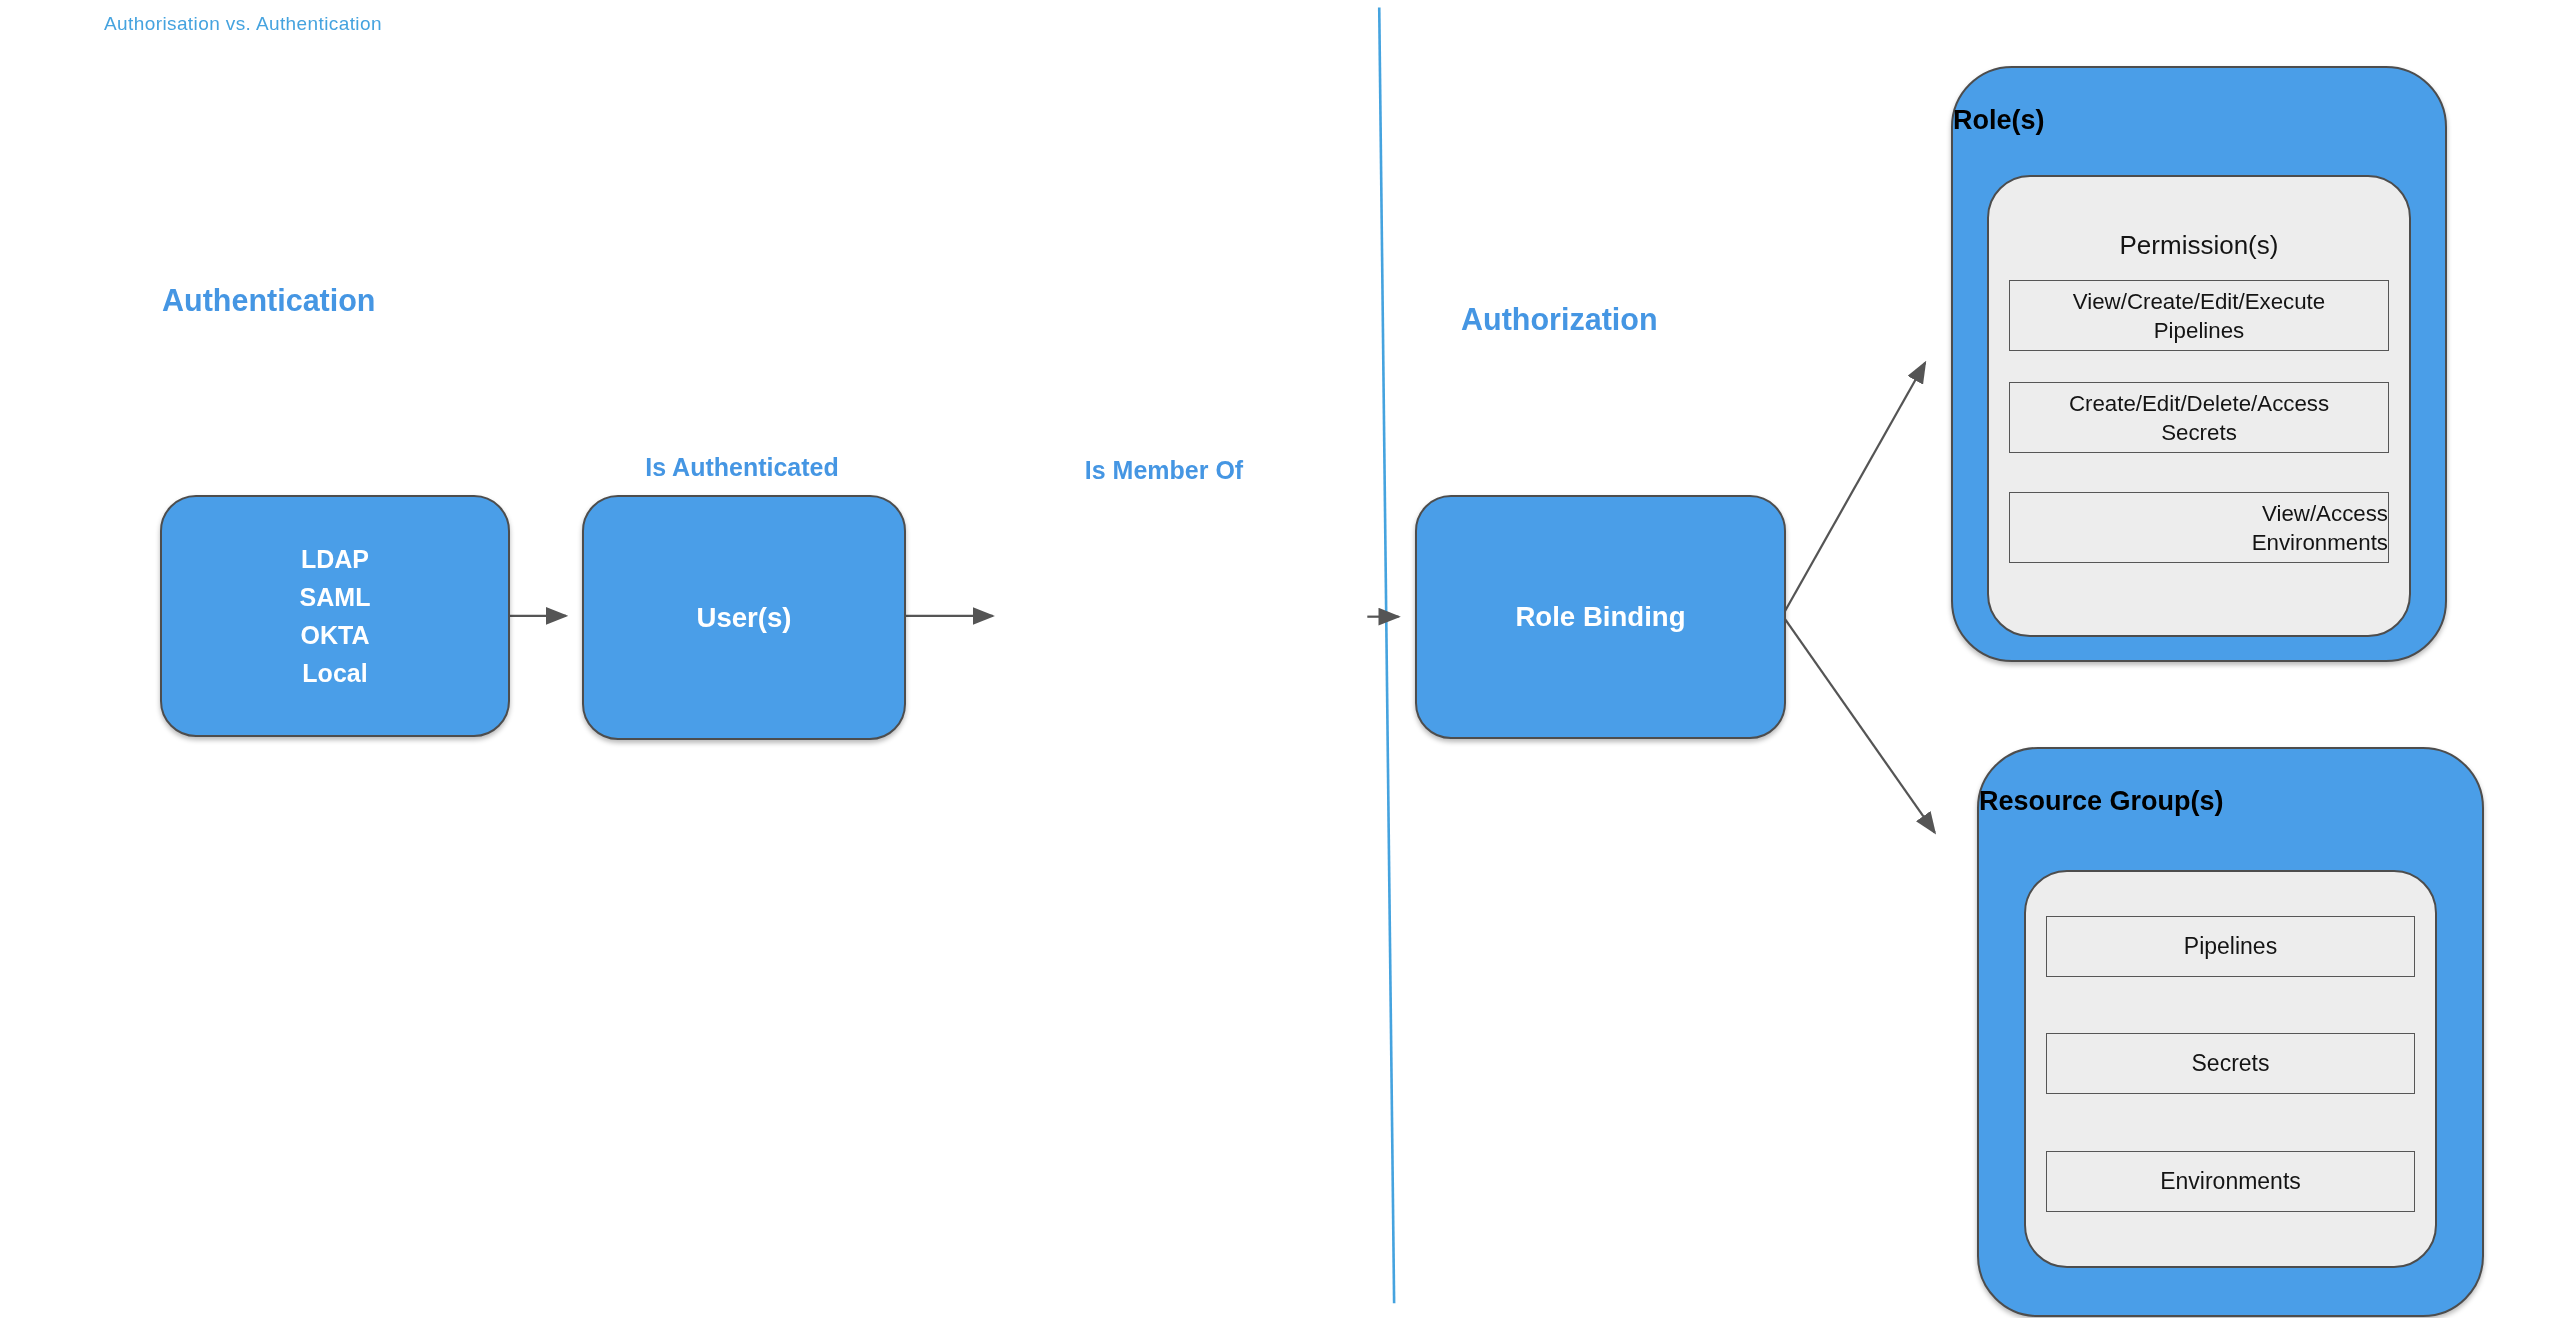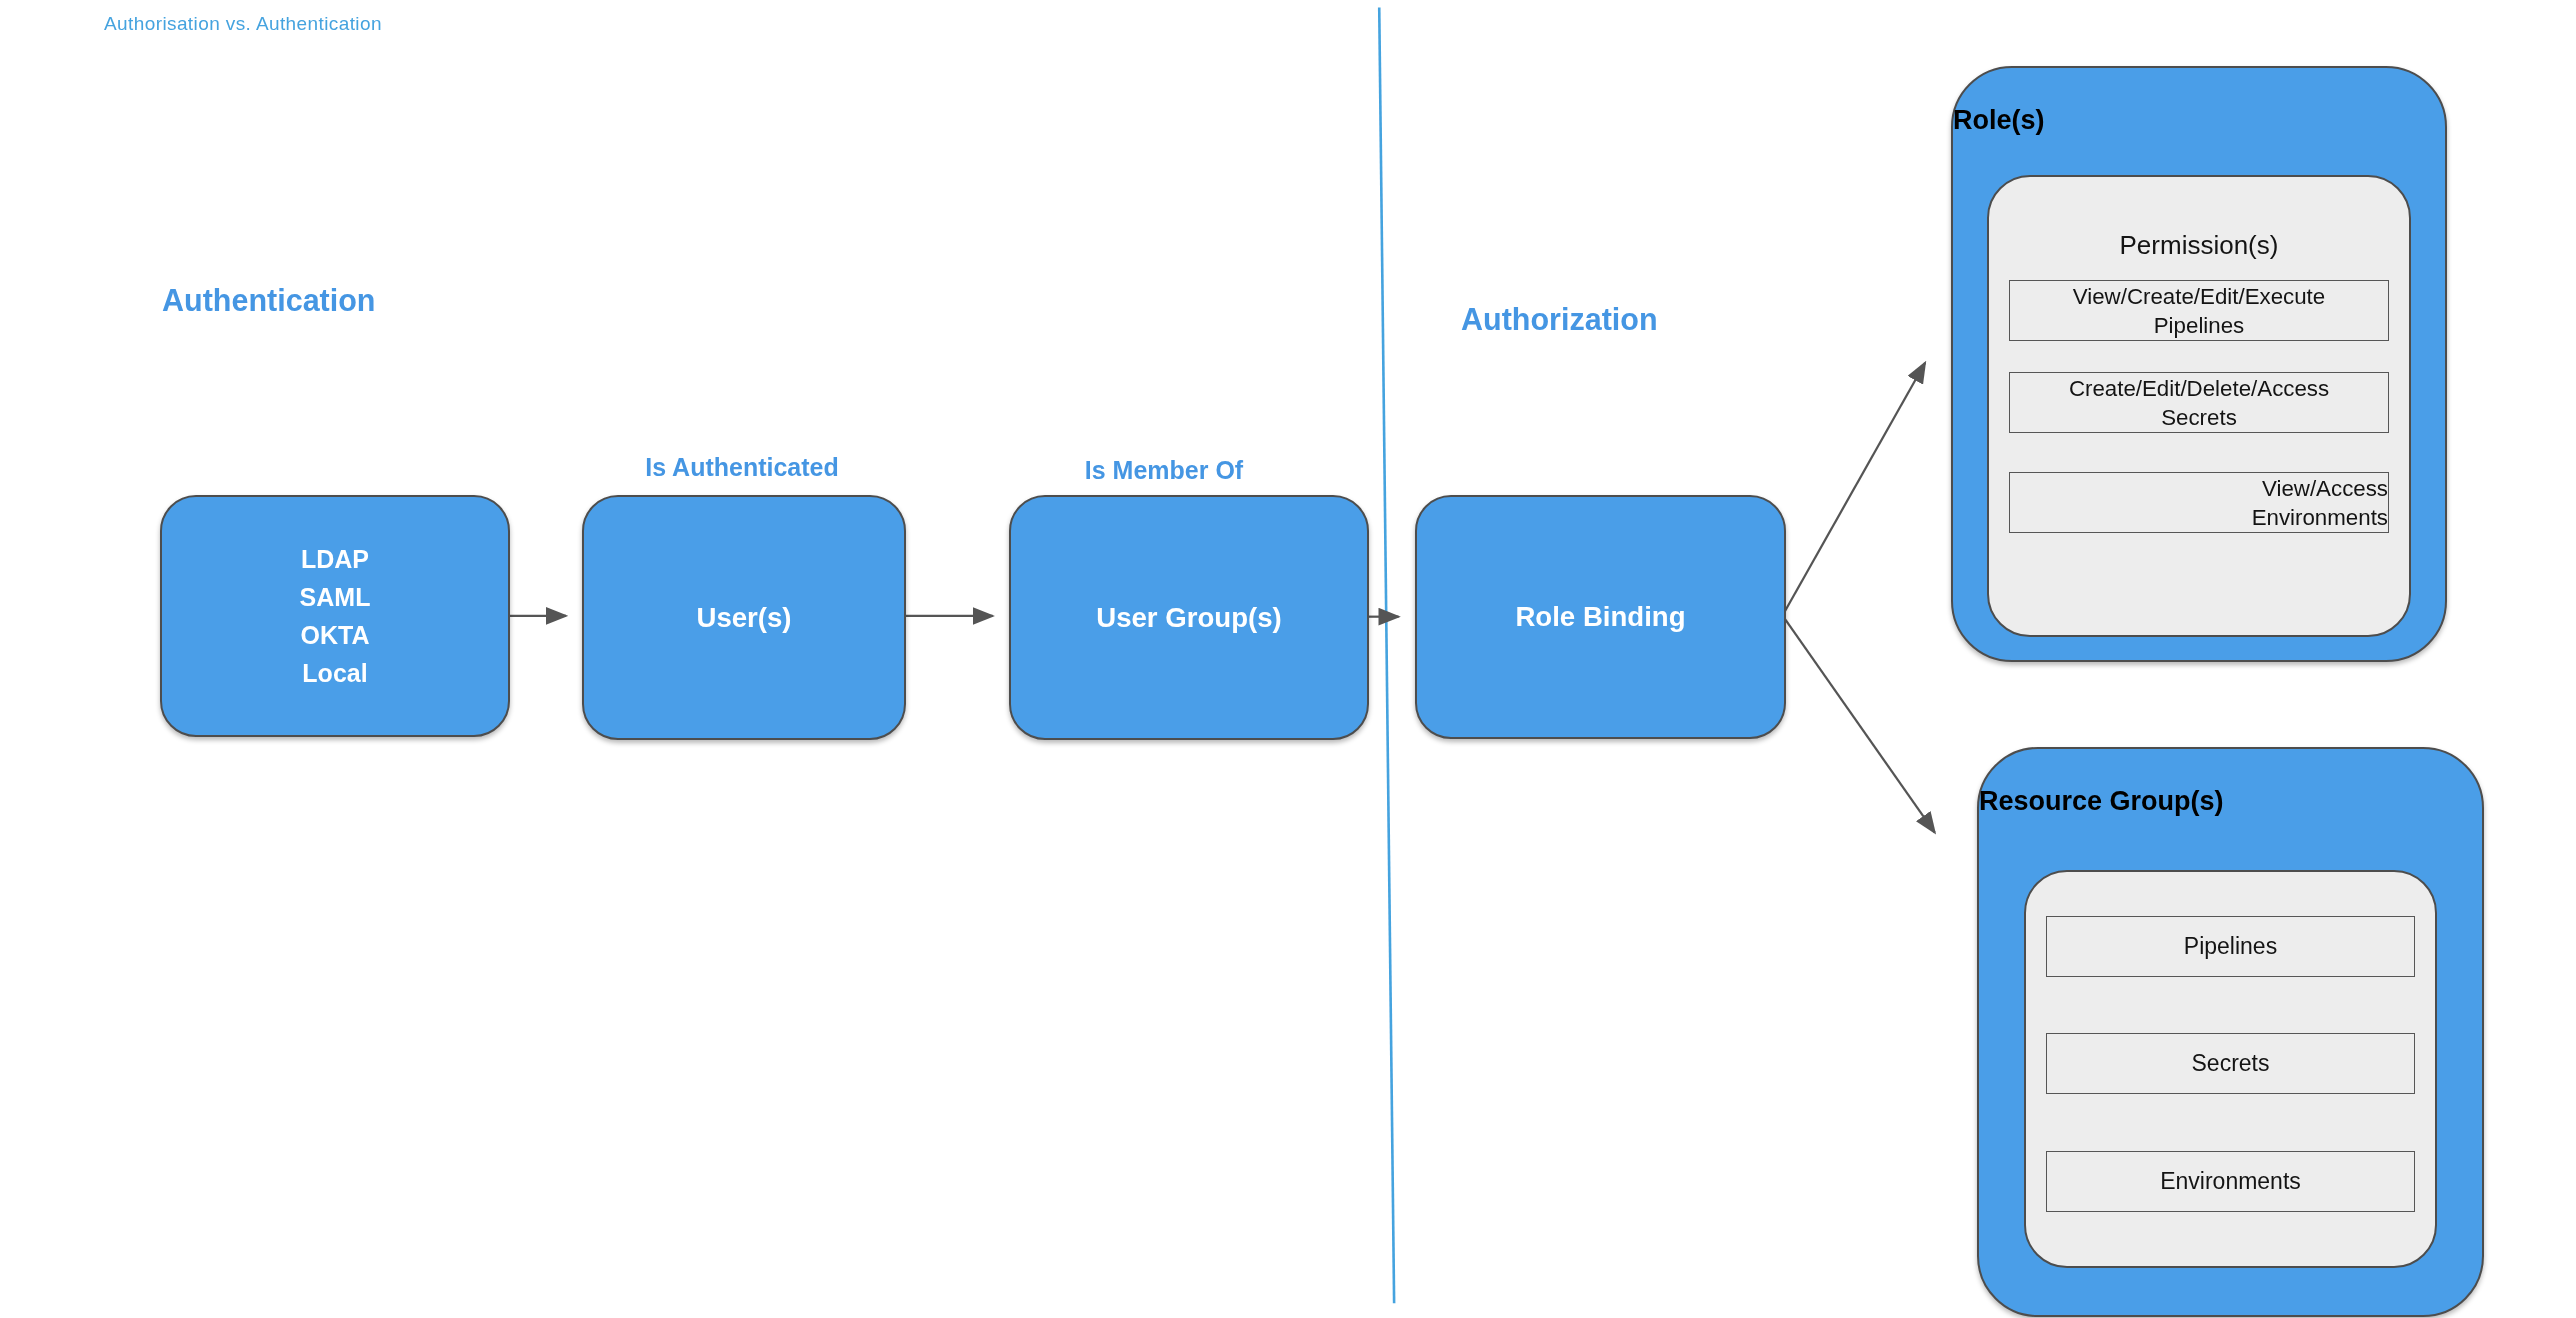--- a/index.html
+++ b/index.html
@@ -54,21 +54,21 @@
   .panel-resources   { left:45px; top:121px; width:413px; height:398px; padding-top:42px; }
   .panel-title {
     text-align:center; color:#141414; font-size:26px; font-weight:400;
   }
   .item-box {
     border:1.9px solid #565656; background:#ededed; box-sizing:border-box;
     display:flex; flex-direction:column; align-items:center; justify-content:center;
     margin-left:auto; margin-right:auto;
     color:#141414; font-size:22.3px; line-height:29px; text-align:center;
   }
-  .perm-box { width:380px; height:61px; }
+  .perm-box { width:380px; height:71px; }
   .perm-1 { margin-top:19.4px; }
   .perm-2 { margin-top:31px; }
   .perm-3 { margin-top:39px;align-items:flex-end; }
   .res-box { width:369px; height:61px; font-size:23px; }
   .res-1 { margin-top:1.5px; }
   .res-2 { margin-top:56px; }
   .res-3 { margin-top:57px; }
 </style>
 </head>
 <body>
@@ -101,23 +101,20 @@
     <div>LDAP</div>
     <div>SAML</div>
     <div>OKTA</div>
     <div>Local</div>
   </div>
 
   <div class="node node-users">
     <div>User(s)</div>
   </div>
 
-  <div class="node node-groups">
-    <div>User Group(s)</div>
-  </div>
 
   <div class="node node-rb">
     <div>Role Binding</div>
   </div>
 
   <div class="container container-roles">
     <div class="container-title">Role(s)</div>
     <div class="inner-panel panel-permissions">
       <div class="panel-title">Permission(s)</div>
       <div class="item-box perm-box perm-1">

